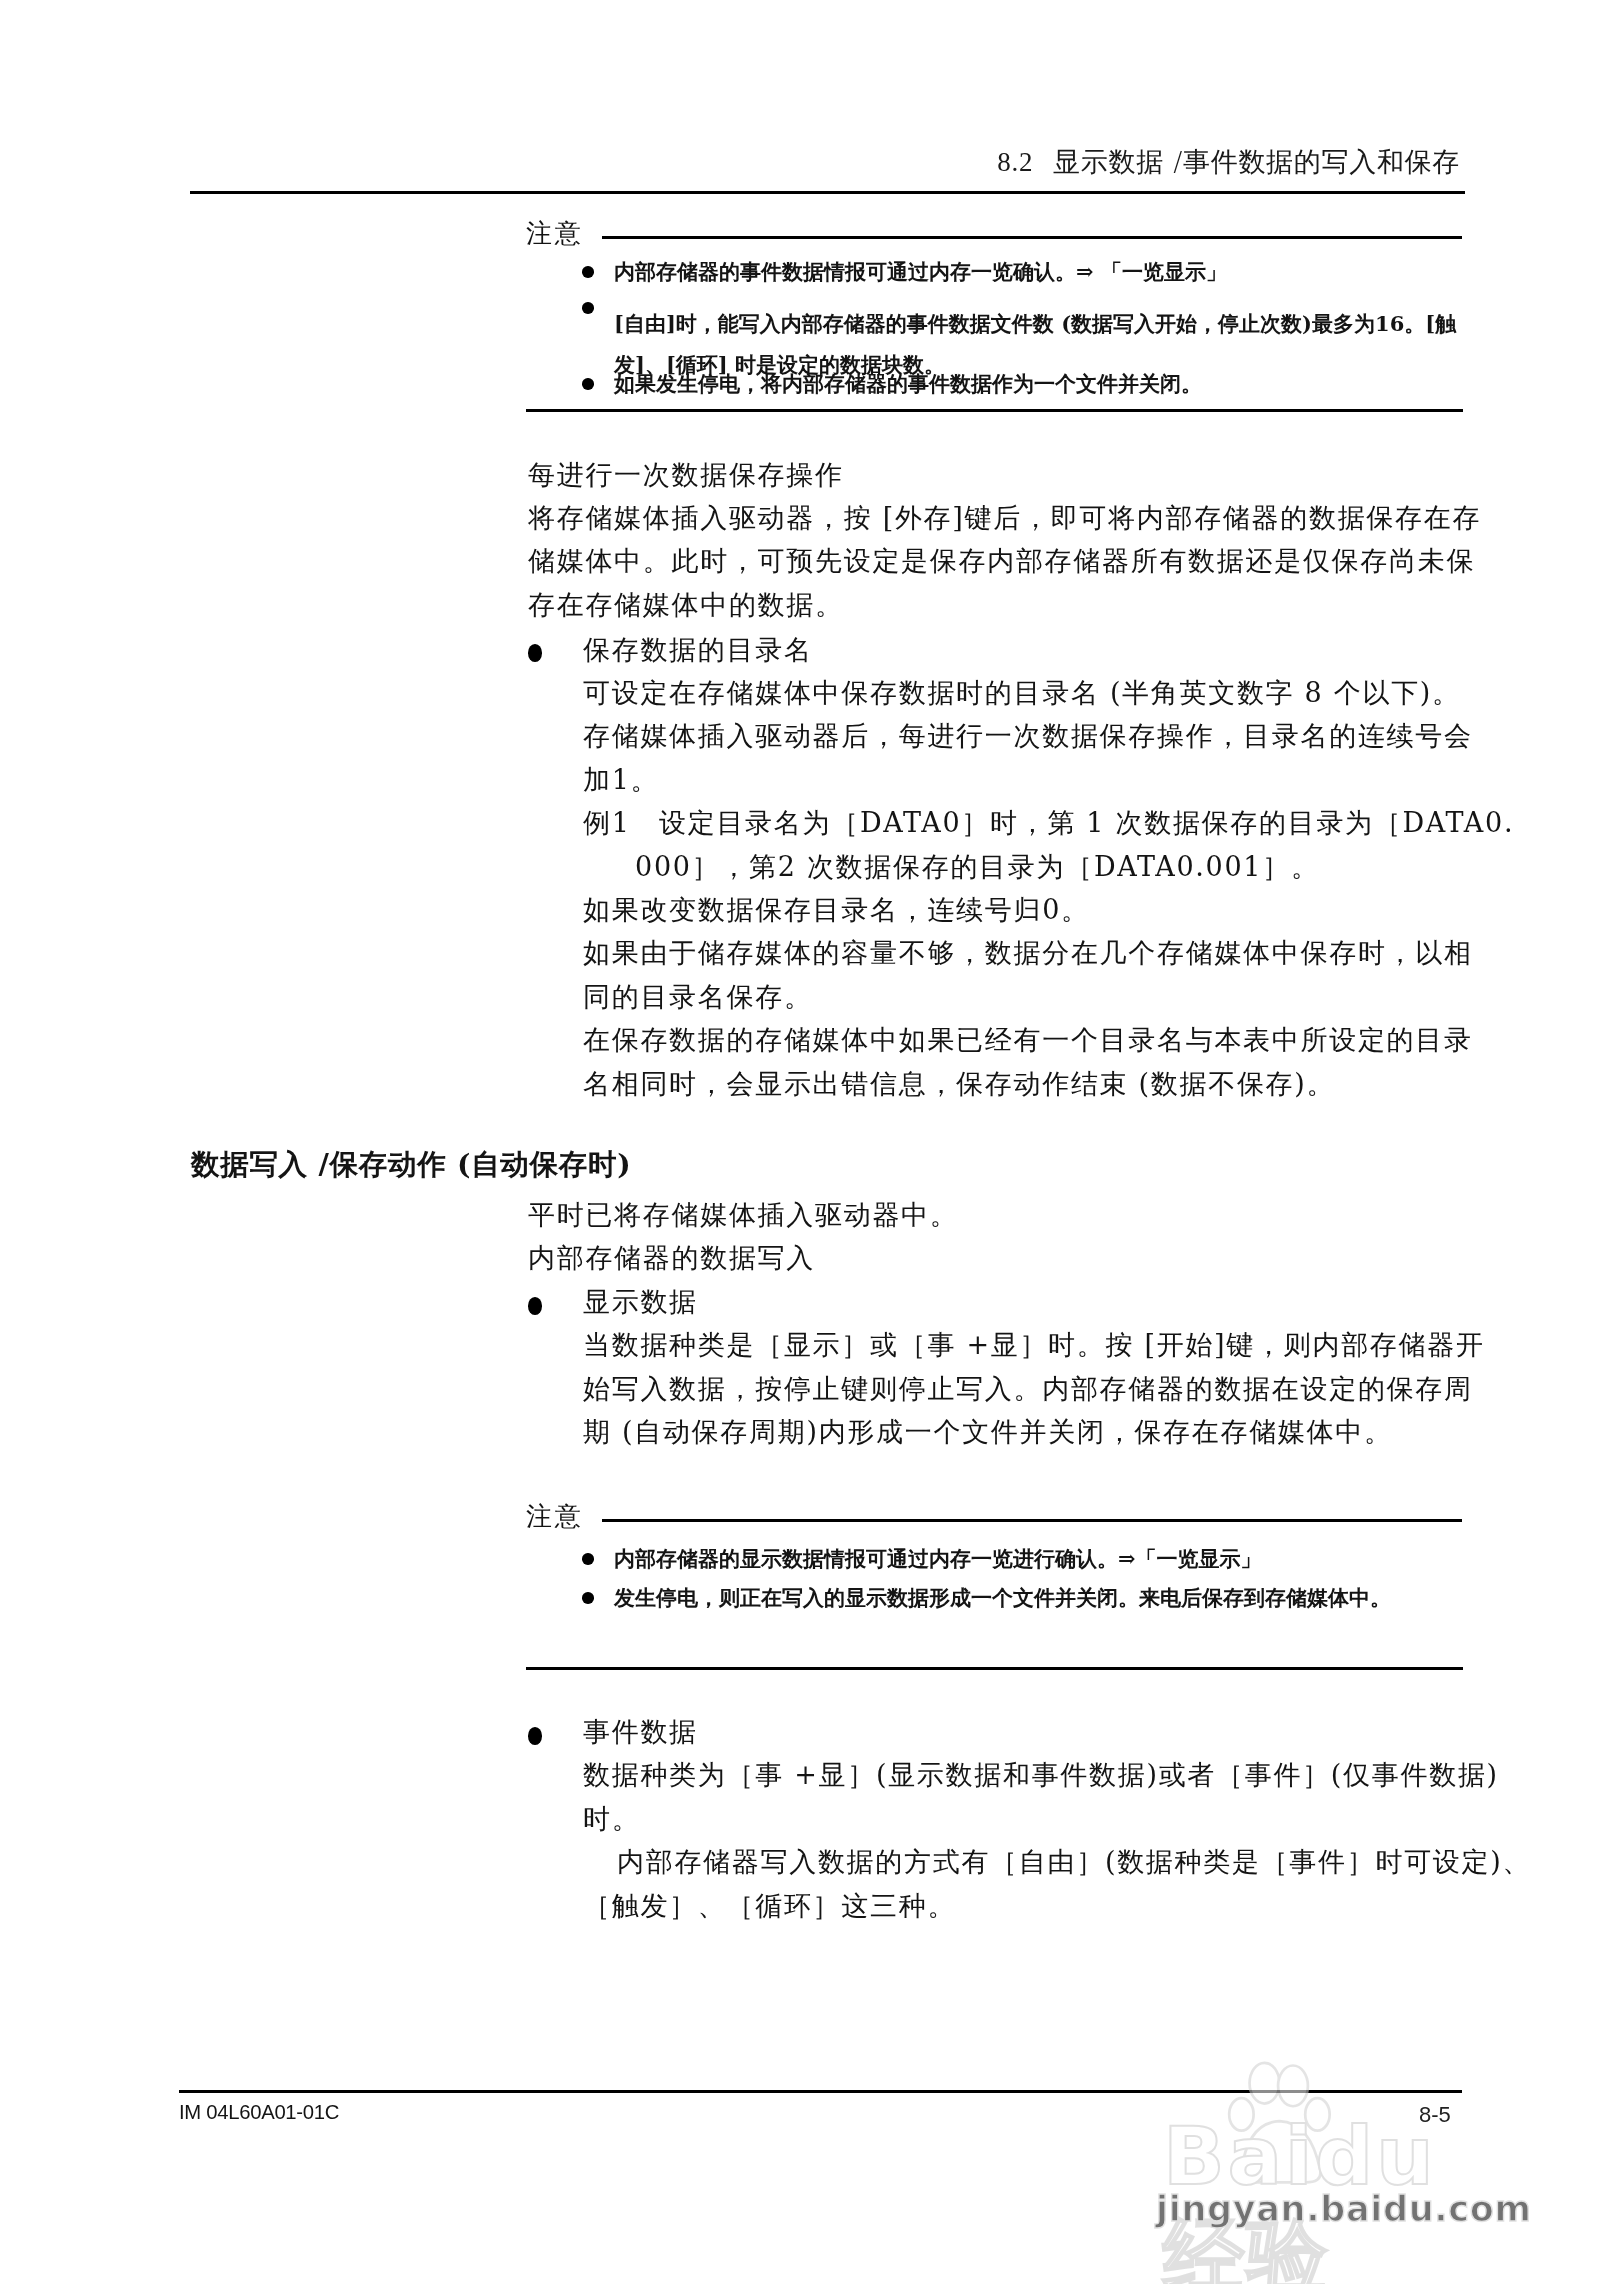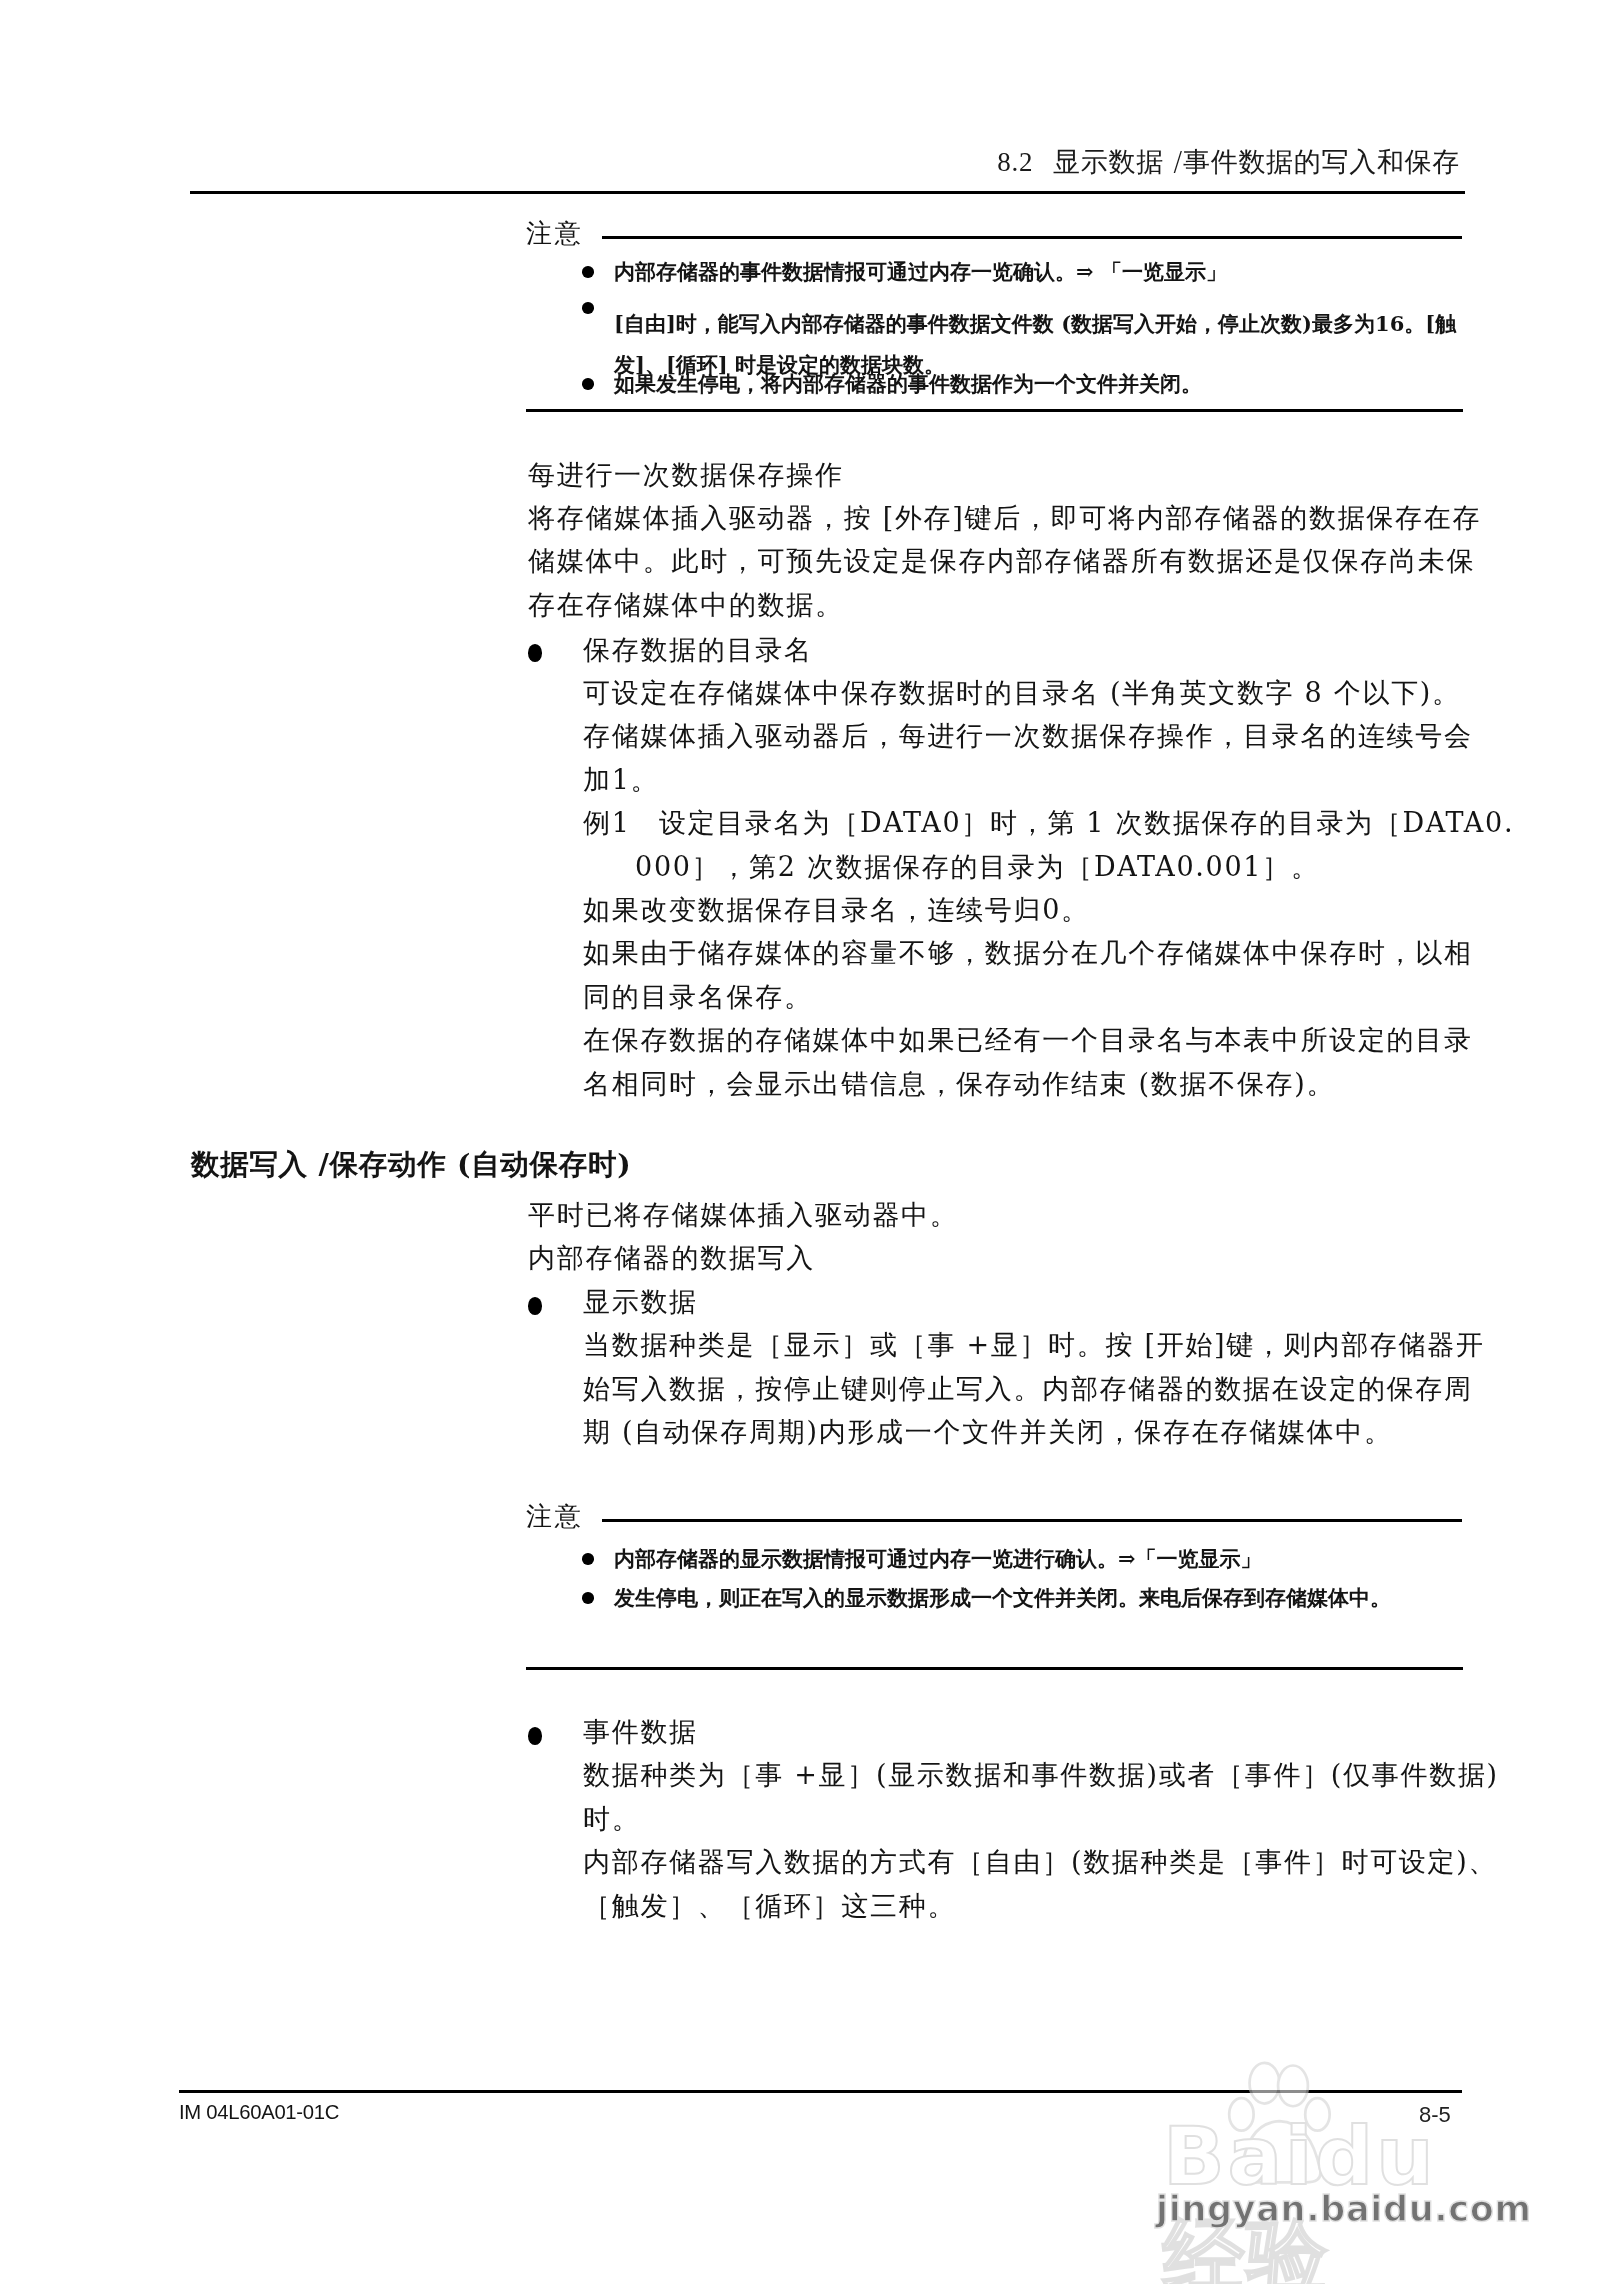--- a/index.html
+++ b/index.html
@@ -99,21 +99,21 @@
 
 <div class="note-bullet" style="left:582px; top:1592px;"></div>
 <div class="note-item" style="top:1577px;">发生停电，则正在写入的显示数据形成一个文件并关闭。来电后保存到存储媒体中。</div>
 
 <div class="rule" style="left:526px; top:1667px; width:937px; height:2.7px;"></div>
 
 <div class="bullet" style="left:528px; top:1727px;"></div>
 <div class="p" style="left:583px; top:1709px;">事件数据</div>
 <div class="p" style="left:583px; top:1752px;">数据种类为［事 +显］(显示数据和事件数据)或者［事件］(仅事件数据)</div>
 <div class="p" style="left:583px; top:1796px;">时。</div>
-<div class="p" style="left:583px; top:1839px;text-align:center;">内部存储器写入数据的方式有［自由］(数据种类是［事件］时可设定)、</div>
+<div class="p" style="left:617px; top:1839px;text-align:center;">内部存储器写入数据的方式有［自由］(数据种类是［事件］时可设定)、</div>
 <div class="p" style="left:583px; top:1883px;">［触发］、［循环］这三种。</div>
 
 <div class="rule" style="left:179px; top:2090px; width:1283px; height:2.7px;"></div>
 <div class="footer-code">IM 04L60A01-01C</div>
 
 <div class="watermark">
   <svg width="353" height="197" style="position:absolute;left:0;top:0;" viewBox="0 0 520 290">
     <g fill="#ffffff" stroke="#cfcfcf" stroke-width="4">
       <ellipse cx="204" cy="62" rx="22" ry="30"></ellipse>
       <ellipse cx="246" cy="66" rx="22" ry="30"></ellipse>

